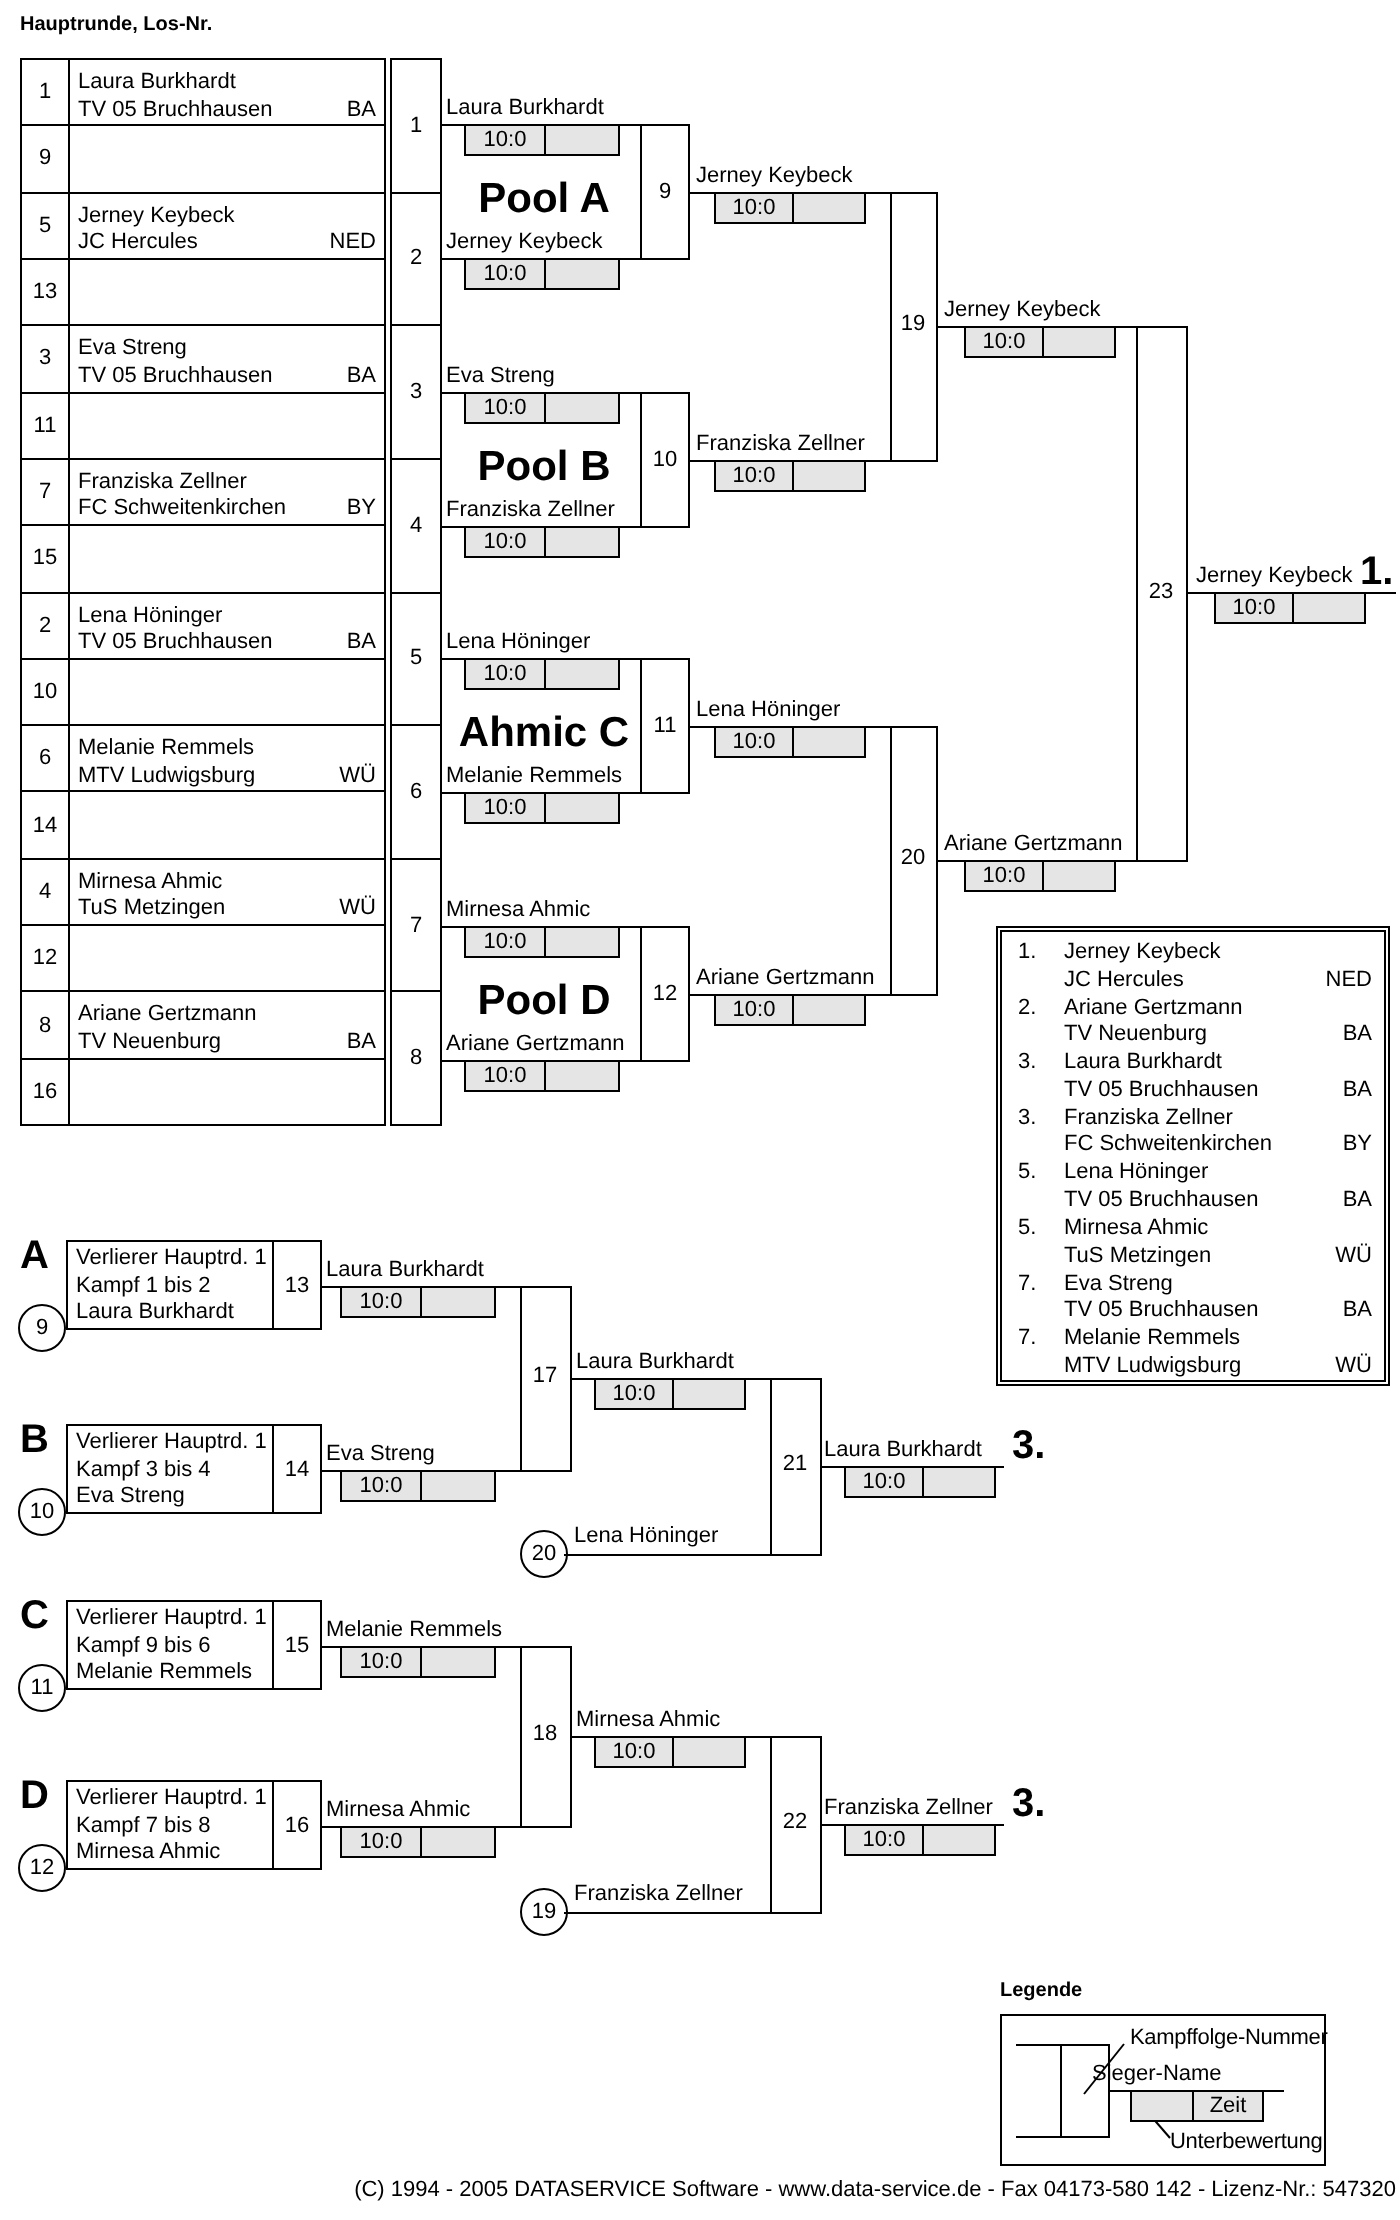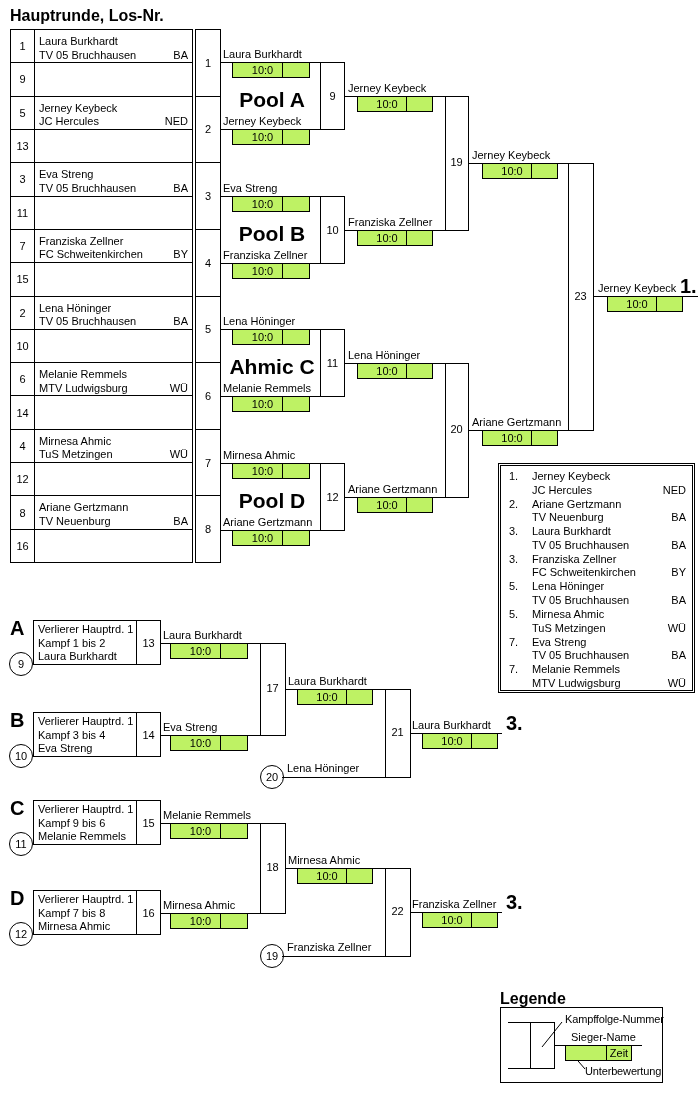--- a/index.html
+++ b/index.html
@@ -1,23 +1,23 @@
 <!DOCTYPE html>
 <html><head>
 <meta charset="utf-8">
 <style>
   html,body{margin:0;padding:0;background:#fff;}
   #canvas{position:relative;width:700px;height:1110px;background:#ffffff;color:#000;
           font-family:"Liberation Sans","DejaVu Sans",sans-serif;overflow:hidden;}
   .abs{position:absolute;white-space:nowrap;}
-  .bold12{position:absolute;font-weight:bold;font-size:16px;white-space:nowrap;}
+  .bold12{position:absolute;font-weight:bold;font-size:10px;white-space:nowrap;}
   .lbl{position:absolute;font-size:11px;line-height:13px;white-space:nowrap;}
   .lineh{position:absolute;height:1px;background:#000;}
   .linev{position:absolute;width:1px;background:#000;}
-  .sbox{position:absolute;height:15px;border:1px solid #000;border-top:none;box-sizing:border-box;display:flex;background:#bef264;padding-left:10px;}
+  .sbox{position:absolute;height:15px;border:1px solid #000;border-top:none;box-sizing:border-box;display:flex;background:#e5e5e5;}
   .scell{display:flex;align-items:center;justify-content:center;font-size:11px;}
   .scell-r{flex:1;}
   .circ{position:absolute;width:22px;height:22px;border:1px solid #000;border-radius:50%;display:flex;align-items:center;justify-content:center;font-size:11px;background:#fff;}
   .pbox{position:absolute;border:1px solid #000;box-sizing:border-box;display:flex;align-items:center;justify-content:center;font-size:11px;background:#fff;}
   .plabel{position:absolute;font-weight:bold;font-size:21px;line-height:20px;white-space:nowrap;}
   .letter{position:absolute;font-weight:bold;font-size:20px;line-height:20px;}
   .place{position:absolute;font-weight:bold;font-size:20px;line-height:20px;}
   .ebox{position:absolute;border:1px solid #000;box-sizing:border-box;padding:2px 0 0 4px;font-size:11px;line-height:13.5px;background:#fff;}
   .ebox div{white-space:nowrap;}
   #seed-table{position:absolute;left:10px;top:29px;width:183px;height:534px;border:1px solid #000;box-sizing:border-box;display:flex;flex-direction:column;}
@@ -278,28 +278,29 @@
   <div class="bold12" style="left:500px;top:990px">Legende</div>
   <div id="legend-box"></div>
   <div class="lineh" style="left:508px;top:1022px;width:22px"></div>
   <div class="lineh" style="left:508px;top:1068px;width:22px"></div>
   <div style="position:absolute;left:530px;top:1022px;width:25px;height:47px;border:1px solid #000;box-sizing:border-box;background:#fff"></div>
   <svg class="abs" style="left:500px;top:1007px" width="163" height="76">
     <line x1="42" y1="40" x2="62" y2="15" stroke="#000" stroke-width="1"></line>
     <line x1="72" y1="47" x2="85" y2="62" stroke="#000" stroke-width="1"></line>
   </svg>
   <div class="lbl tight" style="left:565px;top:1013px">Kampffolge-Nummer</div>
-  <div class="lbl" style="left:571px;top:1031px">Sieger-Name</div>
+  <div class="lbl" style="left:546px;top:1031px">Sieger-Name</div>
   <div class="lineh" style="left:554px;top:1045px;width:88px"></div>
   <div class="sbox" style="left:565px;top:1046px;width:67px">
     <div class="scell" style="width:30px;border-right:1px solid #000"></div>
     <div class="scell scell-r">Zeit</div>
   </div>
   <div class="lbl tight" style="left:585px;top:1065px">Unterbewertung</div>
 
+  <div class="abs" style="right:2px;top:1089px;font-size:11px">(C) 1994 - 2005 DATASERVICE Software - www.data-service.de - Fax 04173-580 142 - Lizenz-Nr.: 547320</div>
 <div class="lbl" style="left: 223px; top: 48px;">Laura Burkhardt</div>
     <div class="lineh" style="left: 221px; top: 62px; width: 99px;"></div>
     <div class="sbox" style="left: 232px; top: 63px; width: 78px;">
       <div class="scell" style="width: 39px; border-right: 1px solid rgb(0, 0, 0);">10:0</div>
       <div class="scell scell-r"></div>
     </div>
     <div class="lbl" style="left: 223px; top: 115px;">Jerney Keybeck</div>
     <div class="lineh" style="left: 221px; top: 129px; width: 99px;"></div>
     <div class="sbox" style="left: 232px; top: 130px; width: 78px;">
       <div class="scell" style="width: 39px; border-right: 1px solid rgb(0, 0, 0);">10:0</div>

